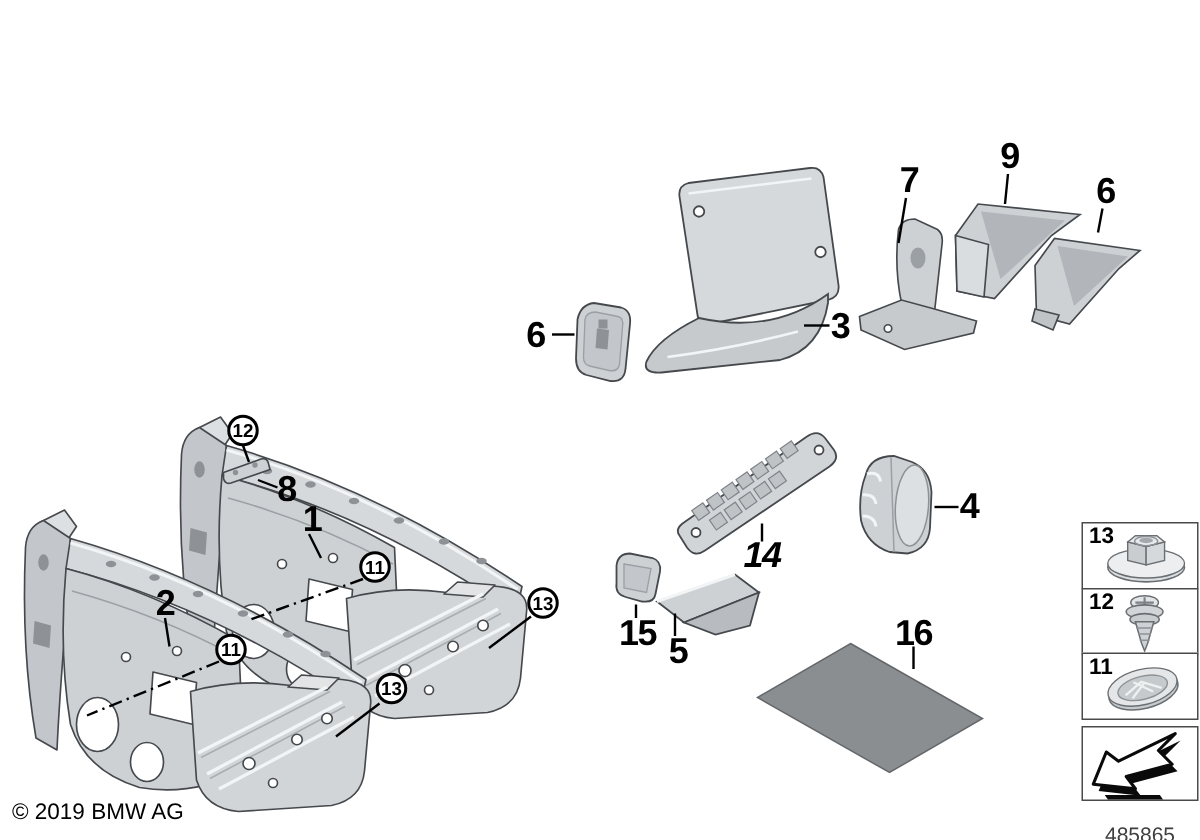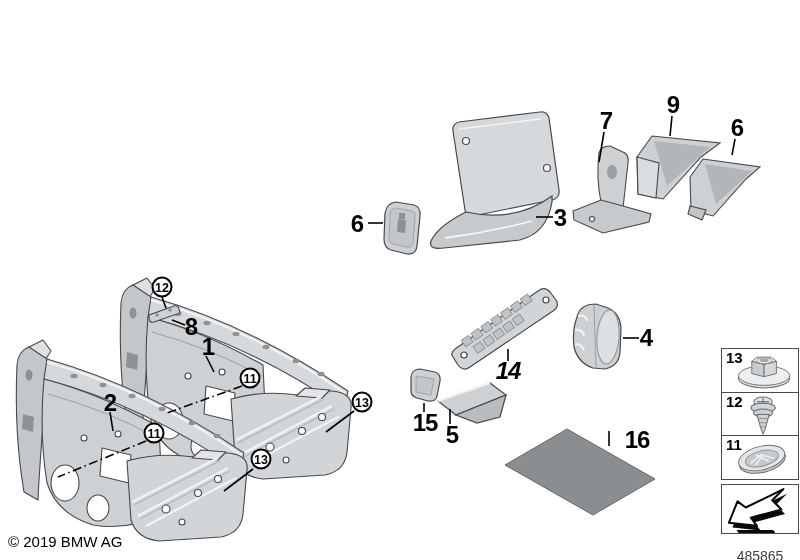--- a/index.html
+++ b/index.html
@@ -189,21 +189,21 @@
   <div class="num" style="left:560px;top:218px;">3</div>
   <div class="num" style="left:646px;top:338px;">4</div>
   <div class="num" style="left:452px;top:435px;">5</div>
   <div class="num" style="left:357px;top:224px;">6</div>
   <div class="num" style="left:606px;top:121px;">7</div>
   <div class="num" style="left:191px;top:327px;">8</div>
   <div class="num" style="left:673px;top:105px;">9</div>
   <div class="num" style="left:737px;top:128px;">6</div>
   <div class="num" style="left:508px;top:371px;font-style:italic;">14</div>
   <div class="num" style="left:425px;top:423px;text-align:center;">15</div>
-  <div class="num" style="left:637px;top:423px;margin-top:17px;">16</div>
+  <div class="num" style="left:609px;top:423px;">16</div>
 
   <div class="circ" style="left:162px;top:287px;">12</div>
   <div class="circ" style="left:250px;top:378px;">11</div>
   <div class="circ" style="left:154px;top:433px;">11</div>
   <div class="circ" style="left:362px;top:402px;">13</div>
   <div class="circ" style="left:261px;top:459px;">13</div>
 
   <div class="legend">
     <div class="legend-box">
       <span class="legend-num">13</span>

